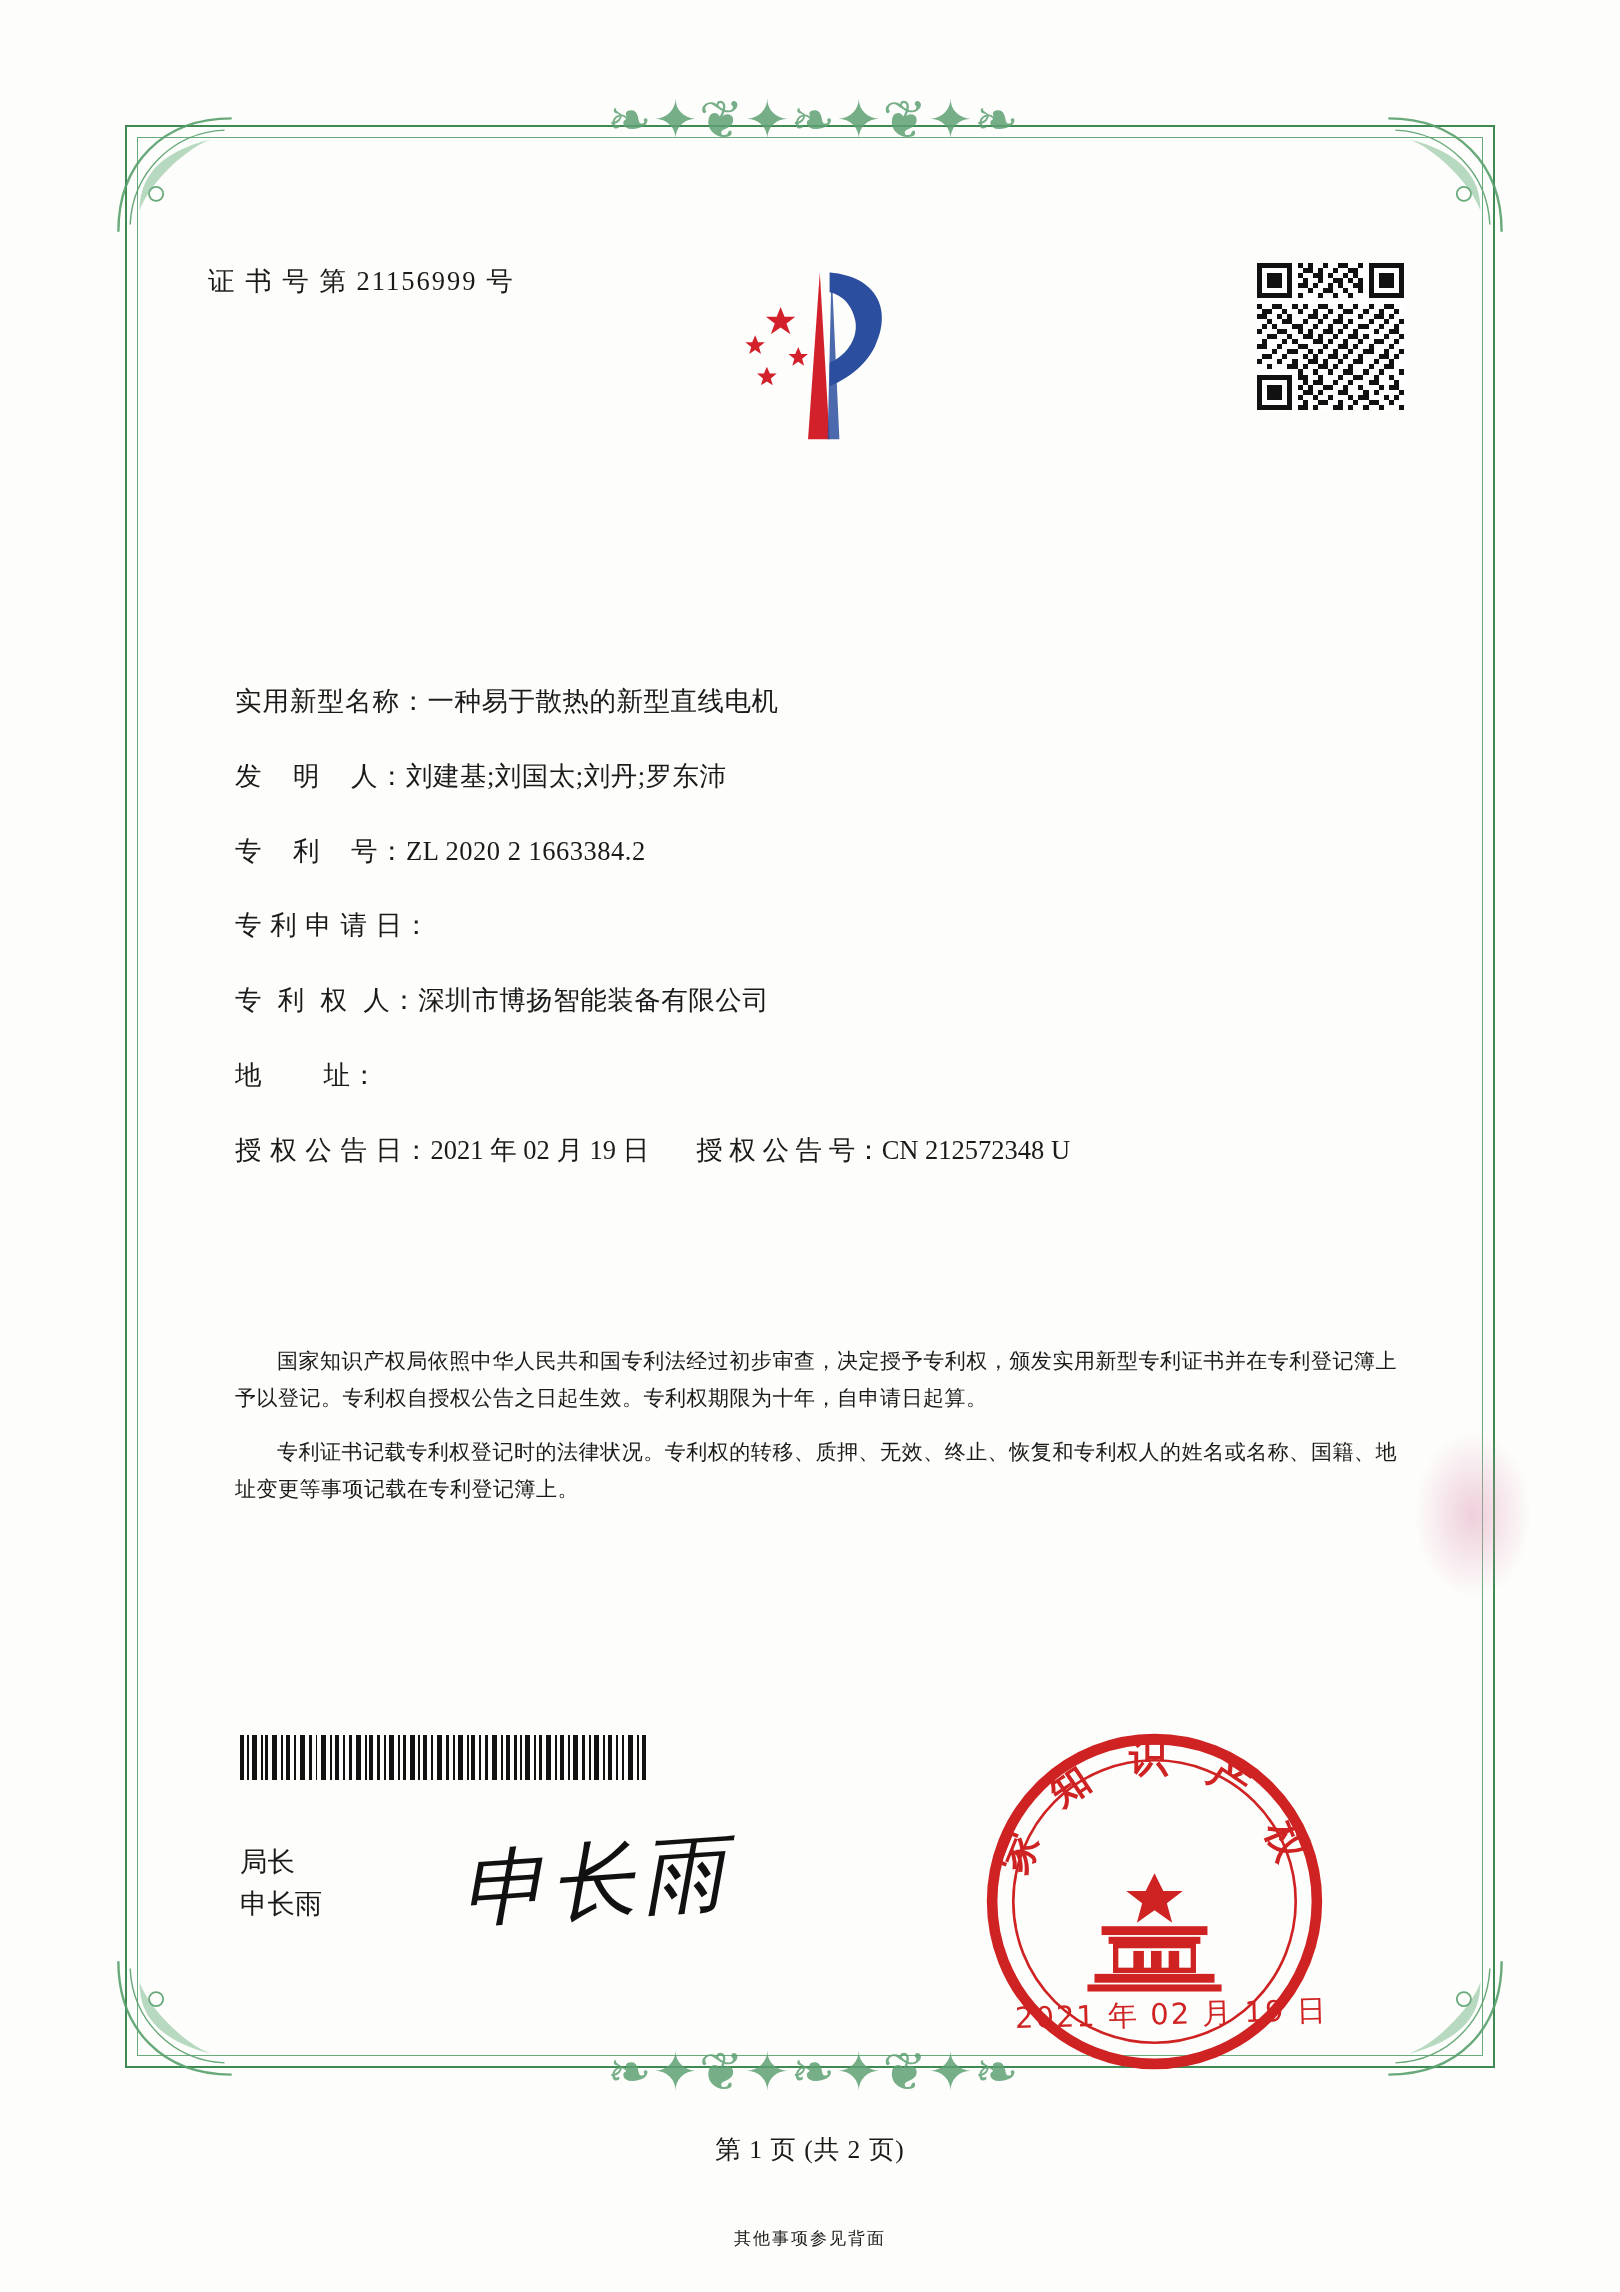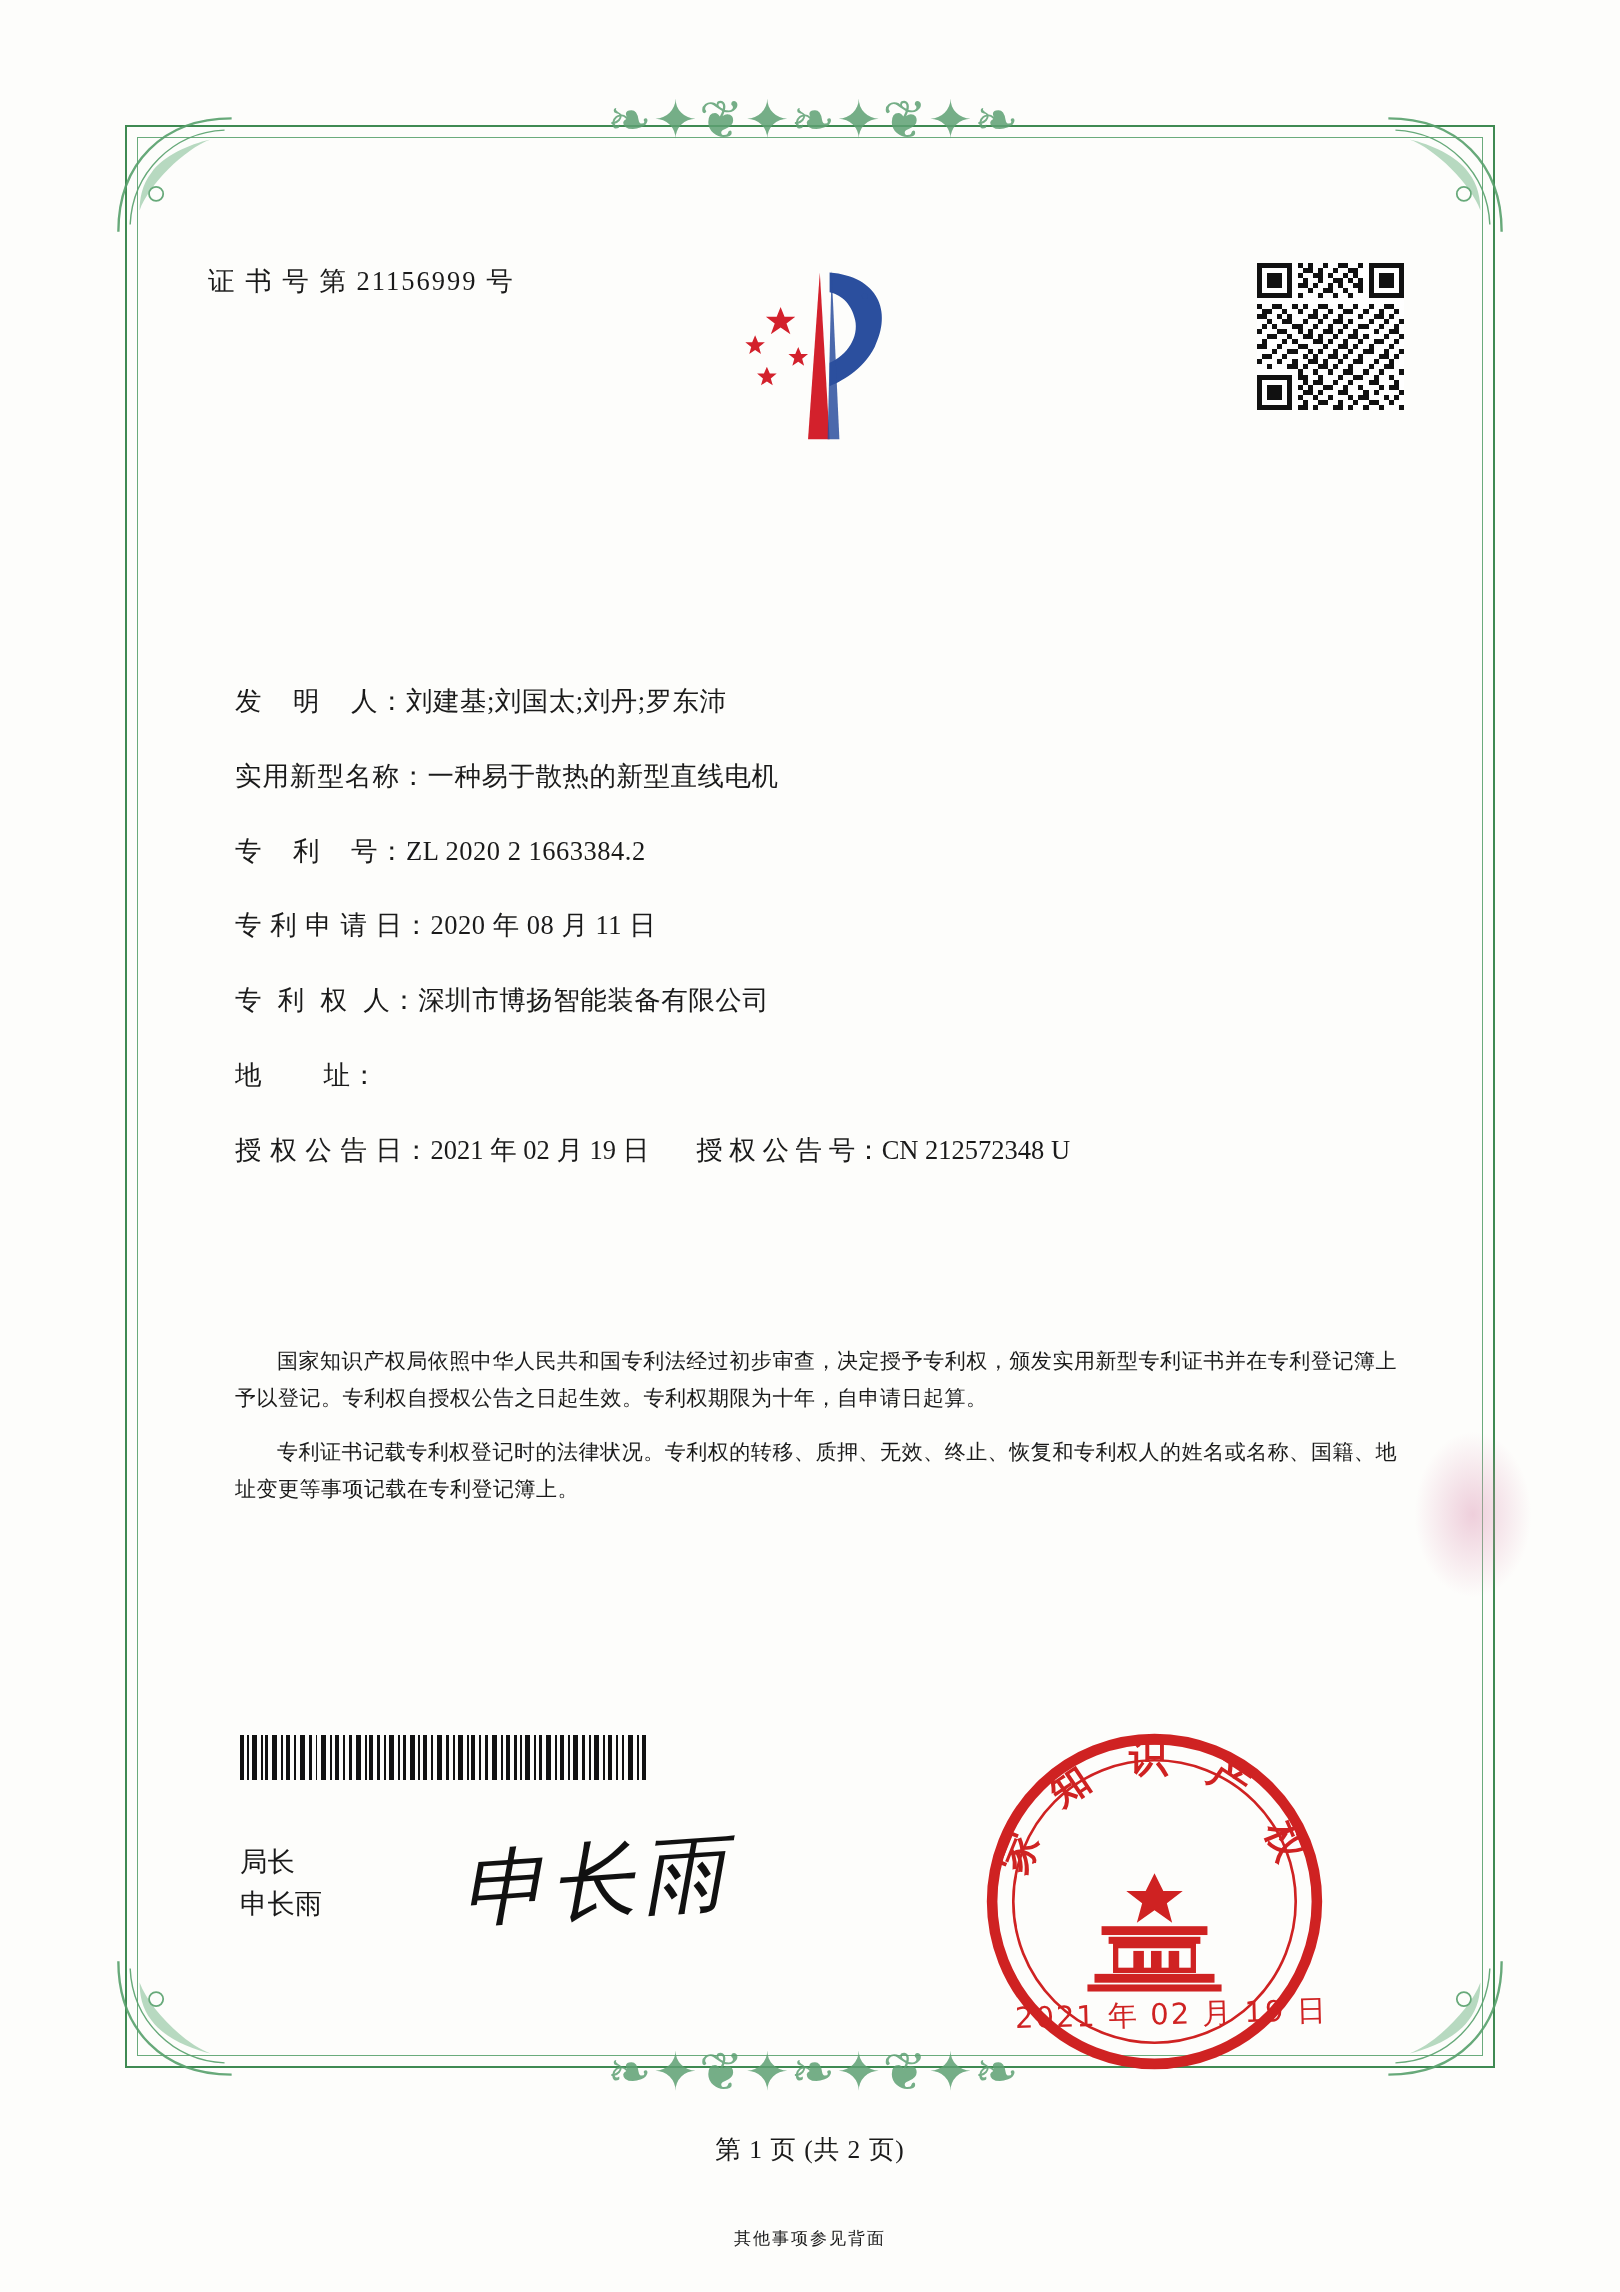--- a/index.html
+++ b/index.html
@@ -513,37 +513,36 @@
         <rect x="21" y="28" width="1" height="1"></rect>
         <rect x="24" y="28" width="1" height="1"></rect>
         <rect x="28" y="28" width="1" height="1"></rect>
     </g>
   </svg>
 
 
   <div class="fields">
 
     <div class="row">
+      <span class="lbl">实用新型名称：</span>
+      <span class="val">一种易于散热的新型直线电机</span>
+    </div>
+
+    <div class="row">
       <span class="lbl">发    明    人：</span>
       <span class="val">刘建基;刘国太;刘丹;罗东沛</span>
-    </div>
-
-    <div class="row">
-      <span class="lbl">实用新型名称：</span>
-      <span class="val">一种易于散热的新型直线电机</span>
     </div>
 
     <div class="row">
       <span class="lbl">专    利    号：</span>
       <span class="val">ZL 2020 2 1663384.2</span>
     </div>
 
     <div class="row">
       <span class="lbl">专 利 申 请 日：</span>
-      <span class="val">2020 年 08 月 11 日</span>
     </div>
 
     <div class="row">
       <span class="lbl">专  利  权  人：</span>
       <span class="val">深圳市博扬智能装备有限公司</span>
     </div>
 
     <div class="row">
       <span class="lbl">地        址：</span>
     </div>

